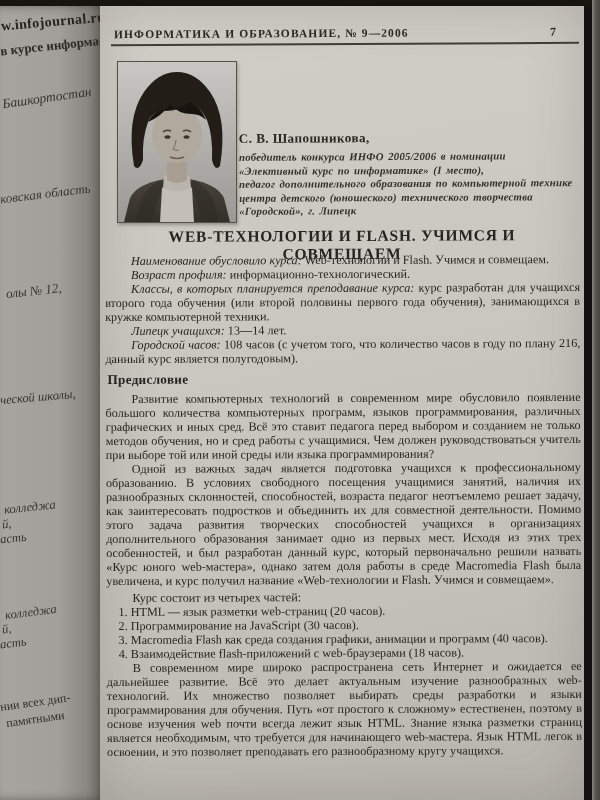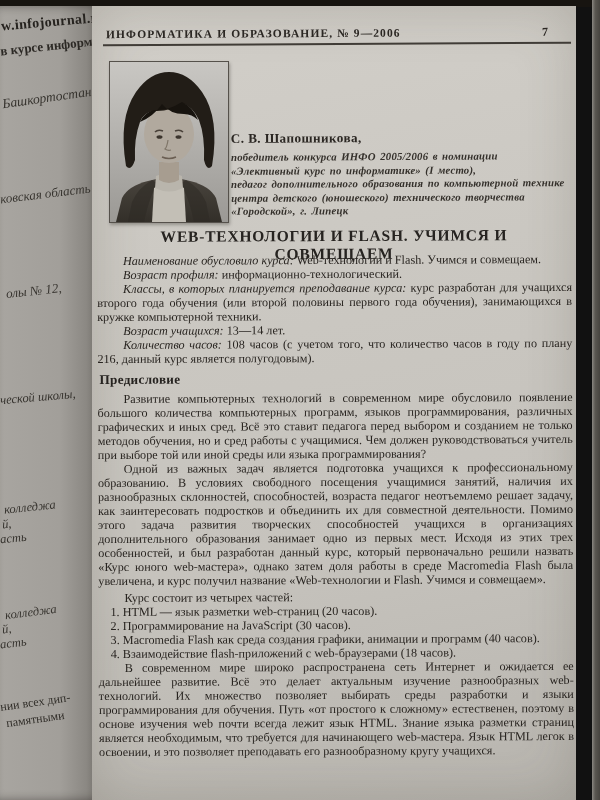--- a/index.html
+++ b/index.html
@@ -25,21 +25,21 @@
   .f8{top:525px;left:0;font-size:12.5px;transform:rotate(-6deg);}
   .f9{top:599px;left:5px;font-size:12.5px;transform:rotate(-7deg);}
   .f10{top:616px;left:2px;font-size:12.5px;transform:rotate(-7deg);}
   .f11{top:630px;left:0;font-size:12.5px;transform:rotate(-7deg);}
   .f12{top:689px;left:0;font-size:12px;transform:rotate(-8deg);color:#302d28;}
   .f13{top:706px;left:6px;font-size:12px;transform:rotate(-8deg);color:#302d28;}
   
   .gutter{position:absolute;left:101px;top:6px;width:9px;height:794px;
      background:linear-gradient(90deg,rgba(40,38,33,.0) 0%,rgba(225,222,215,.9) 60%,rgba(180,177,170,.4) 100%);}
   
-  .main-page{position:absolute;left:92px;top:6px;width:484px;height:794px;overflow:hidden;
+  .main-page{position:absolute;left:100px;top:6px;width:484px;height:794px;overflow:hidden;
      background:linear-gradient(168deg,#d2cfc9 0%,#cbc8c2 35%,#c6c3bd 65%,#b8b5af 100%);
      box-shadow:inset 0 0 55px rgba(70,62,50,.22);}
   
   .next-edge{position:absolute;right:0;top:0;width:8px;height:800px;
      background:linear-gradient(90deg,#8a8781 0%,#5a5751 40%,#47443f 100%);}
   
   .hdr{position:absolute;left:14px;right:28px;top:20px;display:flex;
        justify-content:space-between;align-items:baseline;transform:rotate(-.3deg);}
   .hdr .j{font-weight:bold;font-size:11.5px;letter-spacing:1.1px;color:#2b2723;}
   .hdr .pn{font-weight:bold;font-size:12px;color:#2b2723;}
@@ -144,22 +144,22 @@
       <span class="cr">центра детского (юношеского) технического творчества</span>
       <span class="cr">«Городской», г. Липецк</span>
     </div>
 
     <h1 class="title">WEB-ТЕХНОЛОГИИ И FLASH. УЧИМСЯ И СОВМЕЩАЕМ</h1>
 
     <div class="body">
       <p><em class="info-label">Наименование обусловило курса:</em><span> Web-технологии и Flash. Учимся и совмещаем.</span></p>
       <p><em class="info-label">Возраст профиля:</em><span> информационно-технологический.</span></p>
       <p><em class="info-label">Классы, в которых планируется преподавание курса:</em><span> курс разработан для учащихся второго года обучения (или второй половины первого года обучения), занимающихся в кружке компьютерной техники.</span></p>
-      <p><em class="info-label">Возраст учащихся:</em><span> 13—14 лет.</span></p>
-      <p><em class="info-label">Количество часов:</em><span> 108 часов (с учетом того, что количество часов в году по плану 216, данный курс является полугодовым).</span></p>
+      <p><em class="info-label">Липецк учащихся:</em><span> 13—14 лет.</span></p>
+      <p><em class="info-label">Городской часов:</em><span> 108 часов (с учетом того, что количество часов в году по плану 216, данный курс является полугодовым).</span></p>
 
       <div class="sec">Предисловие</div>
 
       <p class="lead">Развитие компьютерных технологий в современном мире обусловило появление большого количества компьютерных программ, языков программирования, различных графических и иных сред. Всё это ставит педагога перед выбором и созданием не только методов обучения, но и сред работы с учащимися. Чем должен руководствоваться учитель при выборе той или иной среды или языка программирования?</p>
       <p>Одной из важных задач является подготовка учащихся к профессиональному образованию. В условиях свободного посещения учащимися занятий, наличия их разнообразных склонностей, способностей, возраста педагог неотъемлемо решает задачу, как заинтересовать подростков и объединить их для совместной деятельности. Помимо этого задача развития творческих способностей учащихся в организациях дополнительного образования занимает одно из первых мест. Исходя из этих трех особенностей, и был разработан данный курс, который первоначально решили назвать «Курс юного web-мастера», однако затем доля работы в среде Macromedia Flash была увеличена, и курс получил название «Web-технологии и Flash. Учимся и совмещаем».</p>
 
       <p class="lead">Курс состоит из четырех частей:</p>
       <p class="list-item">1. HTML — язык разметки web-страниц (20 часов).</p>
       <p class="list-item">2. Программирование на JavaScript (30 часов).</p>
       <p class="list-item">3. Macromedia Flash как среда создания графики, анимации и программ (40 часов).</p>

